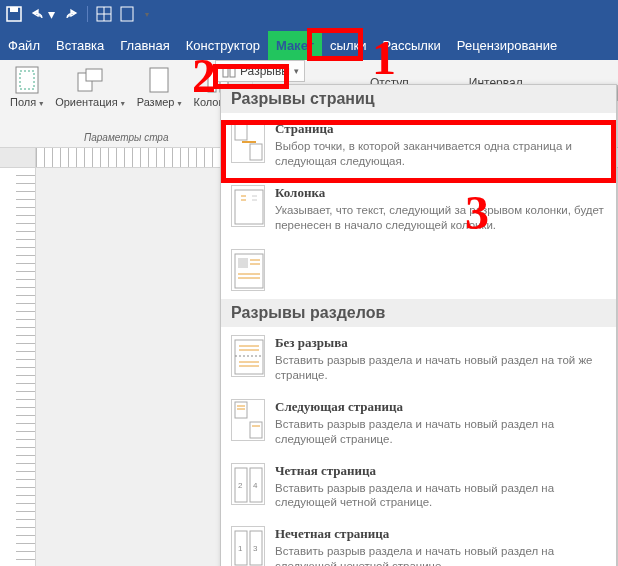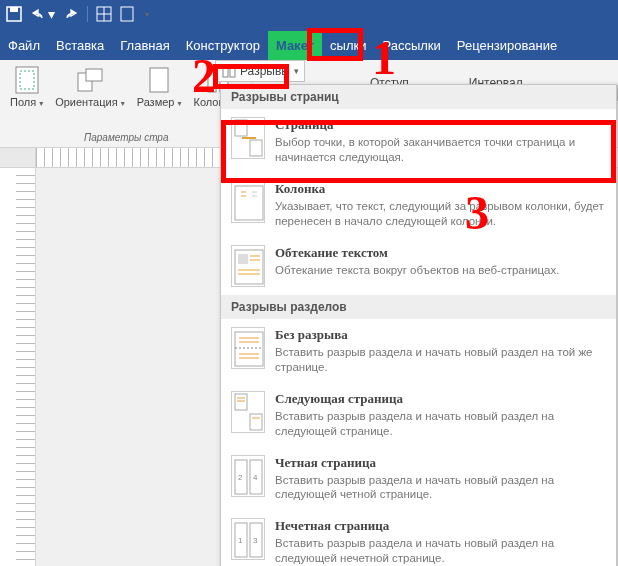--- a/index.html
+++ b/index.html
@@ -20,21 +20,21 @@
   .breaks-btn { position: absolute; left: 215px; top: 0; height: 22px; border: 1px solid #c5c5c5; background: #fdfdfd; display: flex; align-items: center; padding: 0 6px; font-size: 12px; color: #444; cursor: pointer; }
   .breaks-btn .bi { margin-right: 4px; }
   .paragraph-labels { position: absolute; left: 370px; top: 6px; font-size: 12px; color: #444; display:flex; gap:60px;margin-top:10px;}
   .ruler-area { background: #fff; height: 20px; border-bottom: 1px solid #d4d4d4; display:flex; }
   .gutter { width: 36px; background: #e9e9e9; border-right:1px solid #d4d4d4; }
   .hruler { flex:1; background-image: repeating-linear-gradient(to right, #bbb 0, #bbb 1px, transparent 1px, transparent 8px); }
   .docarea { display:flex; height: calc(566px - 28px - 32px - 88px - 20px); }
   .vruler { width:20px; background:#fff; border-right:1px solid #d4d4d4; margin-left:16px; background-image: repeating-linear-gradient(to bottom, transparent 0, transparent 7px, #bbb 7px, #bbb 8px); }
   .page { background:#f0f0f0; flex:1; }
   .dropdown { position: absolute; left: 220px; top: 84px; width: 397px; background: #fff; border: 1px solid #c5c5c5; box-shadow: 2px 2px 6px rgba(0,0,0,0.25); z-index: 10; }
-  .dd-header { background: #eee; font-size: 12px; font-weight: 600; color: #555; padding: 5px 10px; }
+  .dd-header { background: #eee; font-size: 16px; font-weight: 600; color: #555; padding: 5px 10px; }
   .dd-item { display: flex; padding: 8px 10px; gap: 10px; cursor: pointer; }
   .dd-ico { width: 34px; height: 42px; flex-shrink: 0; border: 1px solid #ccc; background: #fff; position: relative; }
   .dd-txt { flex: 1; }
   .dd-title { font-size: 13px; font-weight: 600; color: #444; font-family: Liberation Serif, serif; }
   .dd-desc { font-size: 11.5px; color: #777; line-height: 1.3; margin-top: 2px; }
   .annot { position: absolute; color: #ff0000; font-family: "Times New Roman", serif; font-size: 48px; font-weight: bold; z-index: 30; pointer-events: none; }
   .redbox { position: absolute; border: 5px solid #ff0000; z-index: 25; pointer-events: none; }
   .redbox.a { left: 307px; top: 28px; width: 56px; height: 33px; }
   .redbox.b { left: 213px; top: 64px; width: 76px; height: 25px; }
   .redbox.c { left: 221px; top: 120px; width: 395px; height: 63px; }
@@ -166,21 +166,21 @@
   <div class="dd-item">
     <div class="dd-ico">
         <svg width="34" height="42">
           <rect x="3" y="2" width="12" height="16" fill="#fff" stroke="#aaa"></rect>
           <rect x="18" y="22" width="12" height="16" fill="#fff" stroke="#aaa"></rect>
           <path d="M10 20 L24 20" stroke="#e8a23a" stroke-width="2"></path>
         </svg>
       </div>
     <div class="dd-txt">
       <div class="dd-title">Страница</div>
-      <div class="dd-desc">Выбор точки, в которой заканчивается точки страница и начинается следующая.</div>
+      <div class="dd-desc">Выбор точки, в которой заканчивается одна страница и следующая следующая.</div>
     </div>
   </div>
 
   <div class="dd-item">
     <div class="dd-ico">
         <svg width="34" height="42">
           <rect x="3" y="4" width="28" height="34" fill="#fff" stroke="#aaa"></rect>
           <line x1="9" y1="10" x2="14" y2="10" stroke="#e8a23a"></line>
           <line x1="9" y1="14" x2="14" y2="14" stroke="#e8a23a"></line>
           <line x1="20" y1="10" x2="25" y2="10" stroke="#ccc"></line>
@@ -197,24 +197,20 @@
     <div class="dd-ico">
         <svg width="34" height="42">
           <rect x="3" y="4" width="28" height="34" fill="#fff" stroke="#aaa"></rect>
           <rect x="6" y="8" width="10" height="10" fill="#ddd"></rect>
           <line x1="18" y1="10" x2="28" y2="10" stroke="#e8a23a"></line>
           <line x1="18" y1="14" x2="28" y2="14" stroke="#e8a23a"></line>
           <line x1="6" y1="24" x2="28" y2="24" stroke="#e8a23a"></line>
           <line x1="6" y1="28" x2="28" y2="28" stroke="#e8a23a"></line>
         </svg>
       </div>
-    <div class="dd-txt">
-      <div class="dd-title">Обтекание текстом</div>
-      <div class="dd-desc">Обтекание текста вокруг объектов на веб-страницах.</div>
-    </div>
   </div>
 
   <div class="dd-header">Разрывы разделов</div>
 
   <div class="dd-item">
     <div class="dd-ico">
         <svg width="34" height="42">
           <rect x="3" y="4" width="28" height="34" fill="#fff" stroke="#aaa"></rect>
           <line x1="7" y1="10" x2="27" y2="10" stroke="#e8a23a"></line>
           <line x1="7" y1="14" x2="27" y2="14" stroke="#e8a23a"></line>

